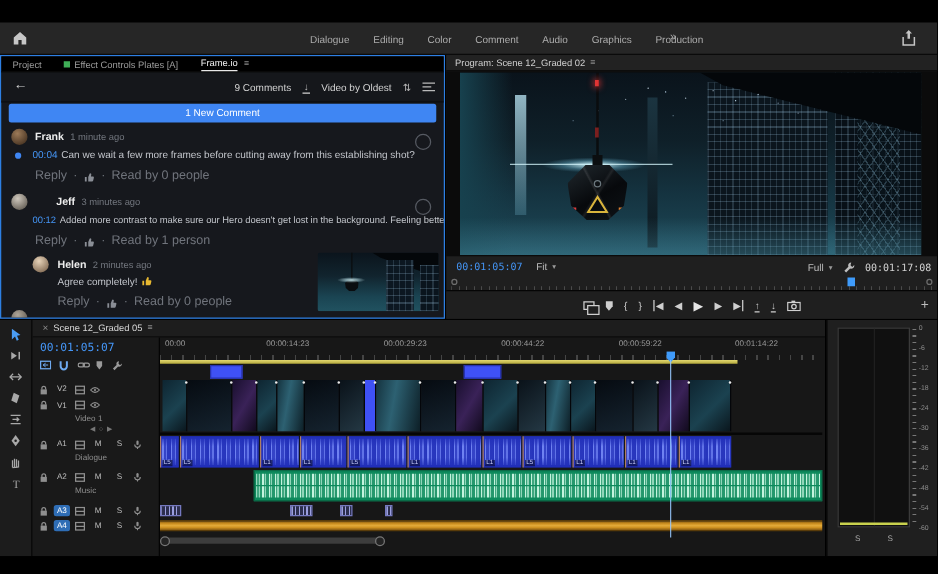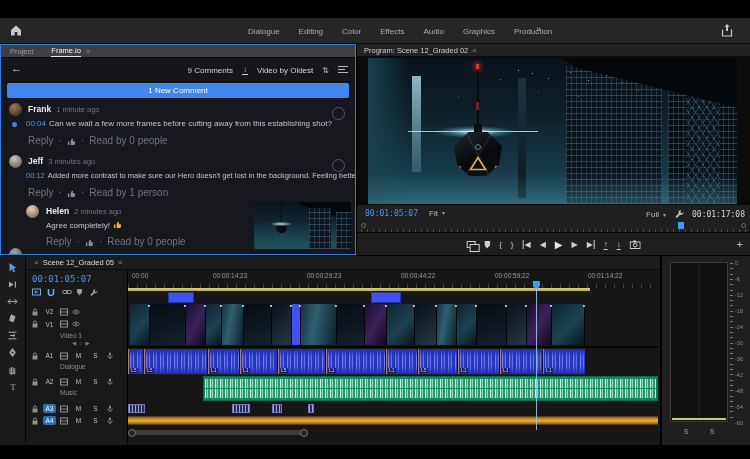--- a/index.html
+++ b/index.html
@@ -12,21 +12,21 @@
   .app-bar{position:absolute;left:0;top:18px;width:750px;height:26px;background:#262626;border-bottom:1px solid #0a0a0a;}
   .home-btn{position:absolute;left:10px;top:7px;width:12px;height:11px;}
   .ws-tabs{position:absolute;left:248px;top:0;height:26px;display:flex;align-items:center;gap:19px;}
   .ws-tab{font-size:8px;color:#acacac;white-space:nowrap;}
   .ws-overflow{position:absolute;left:536px;top:6px;font-size:9px;color:#acacac;}
   .export-btn{position:absolute;right:17px;top:6px;width:12px;height:13px;}
 
   
   .left-panel{position:absolute;left:0;top:44px;width:356px;height:211px;background:#16181d;
               border:1px solid #2d7fe3;overflow:hidden;}
-  .panel-tabs{position:relative;height:13px;background:#404040;border-bottom:1px solid #0c0c0c;
+  .panel-tabs{position:relative;height:13px;background:#000000;border-bottom:1px solid #0c0c0c;
               display:flex;align-items:flex-start;font-size:7.5px;color:#9b9b9b;}
   .ptab{padding:0 9px;height:13px;display:flex;align-items:center;gap:3px;white-space:nowrap;}
   .green-dot{width:5px;height:5px;background:#3fae57;}
   .ptab.active{color:#f2f2f2;}
   .ptab.active .tab-label{border-bottom:1px solid #e8e8e8;padding-bottom:1px;}
   .ptab .pmenu{color:#8a8a8a;font-size:7px;margin-left:2px;}
   .comments-header{position:relative;height:24px;background:#15171b;border-bottom:1px solid #0d0e11;}
   .back-arrow{position:absolute;left:10px;top:4px;font-size:11px;color:#d6d6d6;}
   .hdr-right{position:absolute;right:7px;top:0;height:24px;display:flex;align-items:center;gap:9px;font-size:8px;color:#d2d2d2;}
   .dl-icon{font-size:8px;border-bottom:1px solid #d2d2d2;line-height:8px;padding:0 1px;color:#b9b9b9;}
@@ -198,39 +198,43 @@
   <header class="app-bar">
     <div class="home-btn">
       <svg width="12" height="11" viewBox="0 0 12 11">
           <path d="M6 .5 11 5v5.5H7.3V7H4.7v3.5H1V5Z" fill="#c6c6c6"></path>
         </svg>
     </div>
     <nav class="ws-tabs">
         <span class="ws-tab">Dialogue</span>
         <span class="ws-tab">Editing</span>
         <span class="ws-tab">Color</span>
-        <span class="ws-tab">Effects</span>
+        <span class="ws-tab">Comment</span>
         <span class="ws-tab">Audio</span>
         <span class="ws-tab">Graphics</span>
         <span class="ws-tab">Production</span>
       </nav>
     <span class="ws-overflow">»</span>
     <div class="export-btn">
       <svg width="12" height="13" viewBox="0 0 12 13">
         <path d="M6 0 8.6 2.8H7V7H5V2.8H3.4Z" fill="#c6c6c6"></path>
         <path d="M1.5 5.5v6.5h9V5.5" fill="none" stroke="#c6c6c6" stroke-width="1.2"></path>
       </svg>
     </div>
   </header>
 
   <section class="left-panel">
     <div class="panel-tabs">
       <span class="ptab">
         <span class="tab-label">Project</span>
       </span>
+      <span class="ptab">
+        <span class="green-dot"></span>
+        <span class="tab-label">Effect Controls Plates [A]</span>
+      </span>
       <span class="ptab active">
         <span class="tab-label">Frame.io</span>
         <span class="pmenu">≡</span>
       </span>
     </div>
 
     <div class="comments-header">
       <span class="back-arrow">←</span>
       <div class="hdr-right">
         <span>9 Comments</span>
@@ -261,21 +265,21 @@
             </svg>
           </span>
         <span>·</span>
         <span>Read by 0 people</span>
       </span>
       <span class="c-check" style="top:6px;"></span>
     </div>
 
     <div class="comment" style="top:108px;height:48px;">
       <span class="avatar a-jeff" style="left:8px;top:2px;"></span>
-      <span class="c-name" style="left:27px;top:3px;">
+      <span class="c-name" style="left:44px;top:3px;">
         <span>Jeff</span><span class="c-time">3 minutes ago</span>
       </span>
       <span class="c-line" style="left:25px;top:18px;font-size:7.5px;">
         <span class="c-tc">00:12</span><span>Added more contrast to make sure our Hero doesn't get lost in the background. Feeling better to me now.</span>
       </span>
       <span class="c-foot" style="left:27px;top:34px;">
         <span>Reply</span>
         <span>·</span>
         <span class="like-icon">
             <svg width="9" height="9" viewBox="0 0 10 10">

